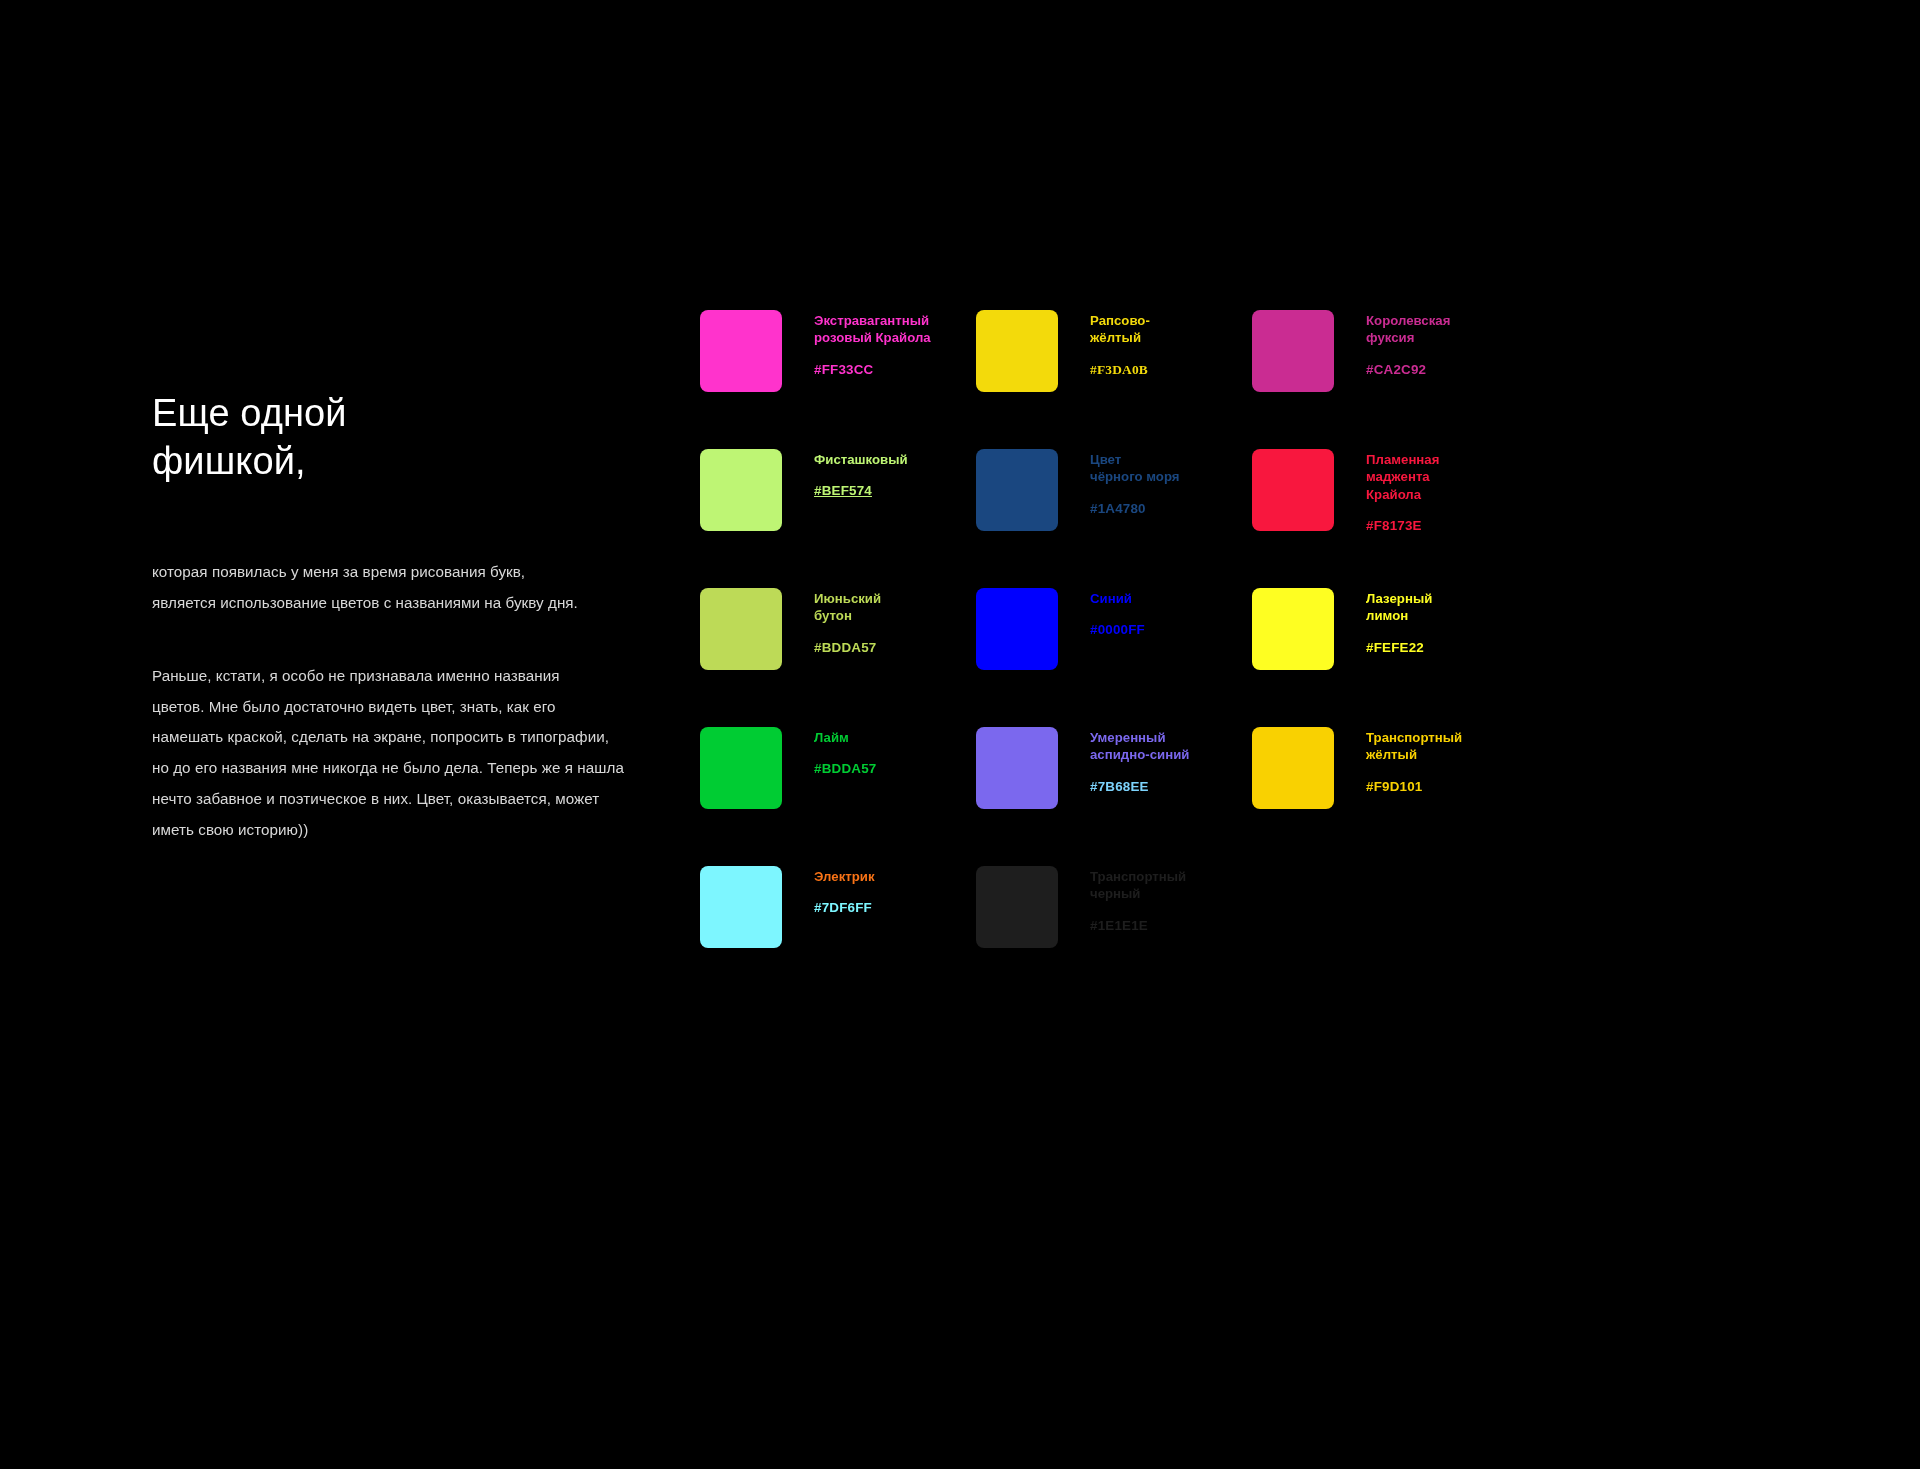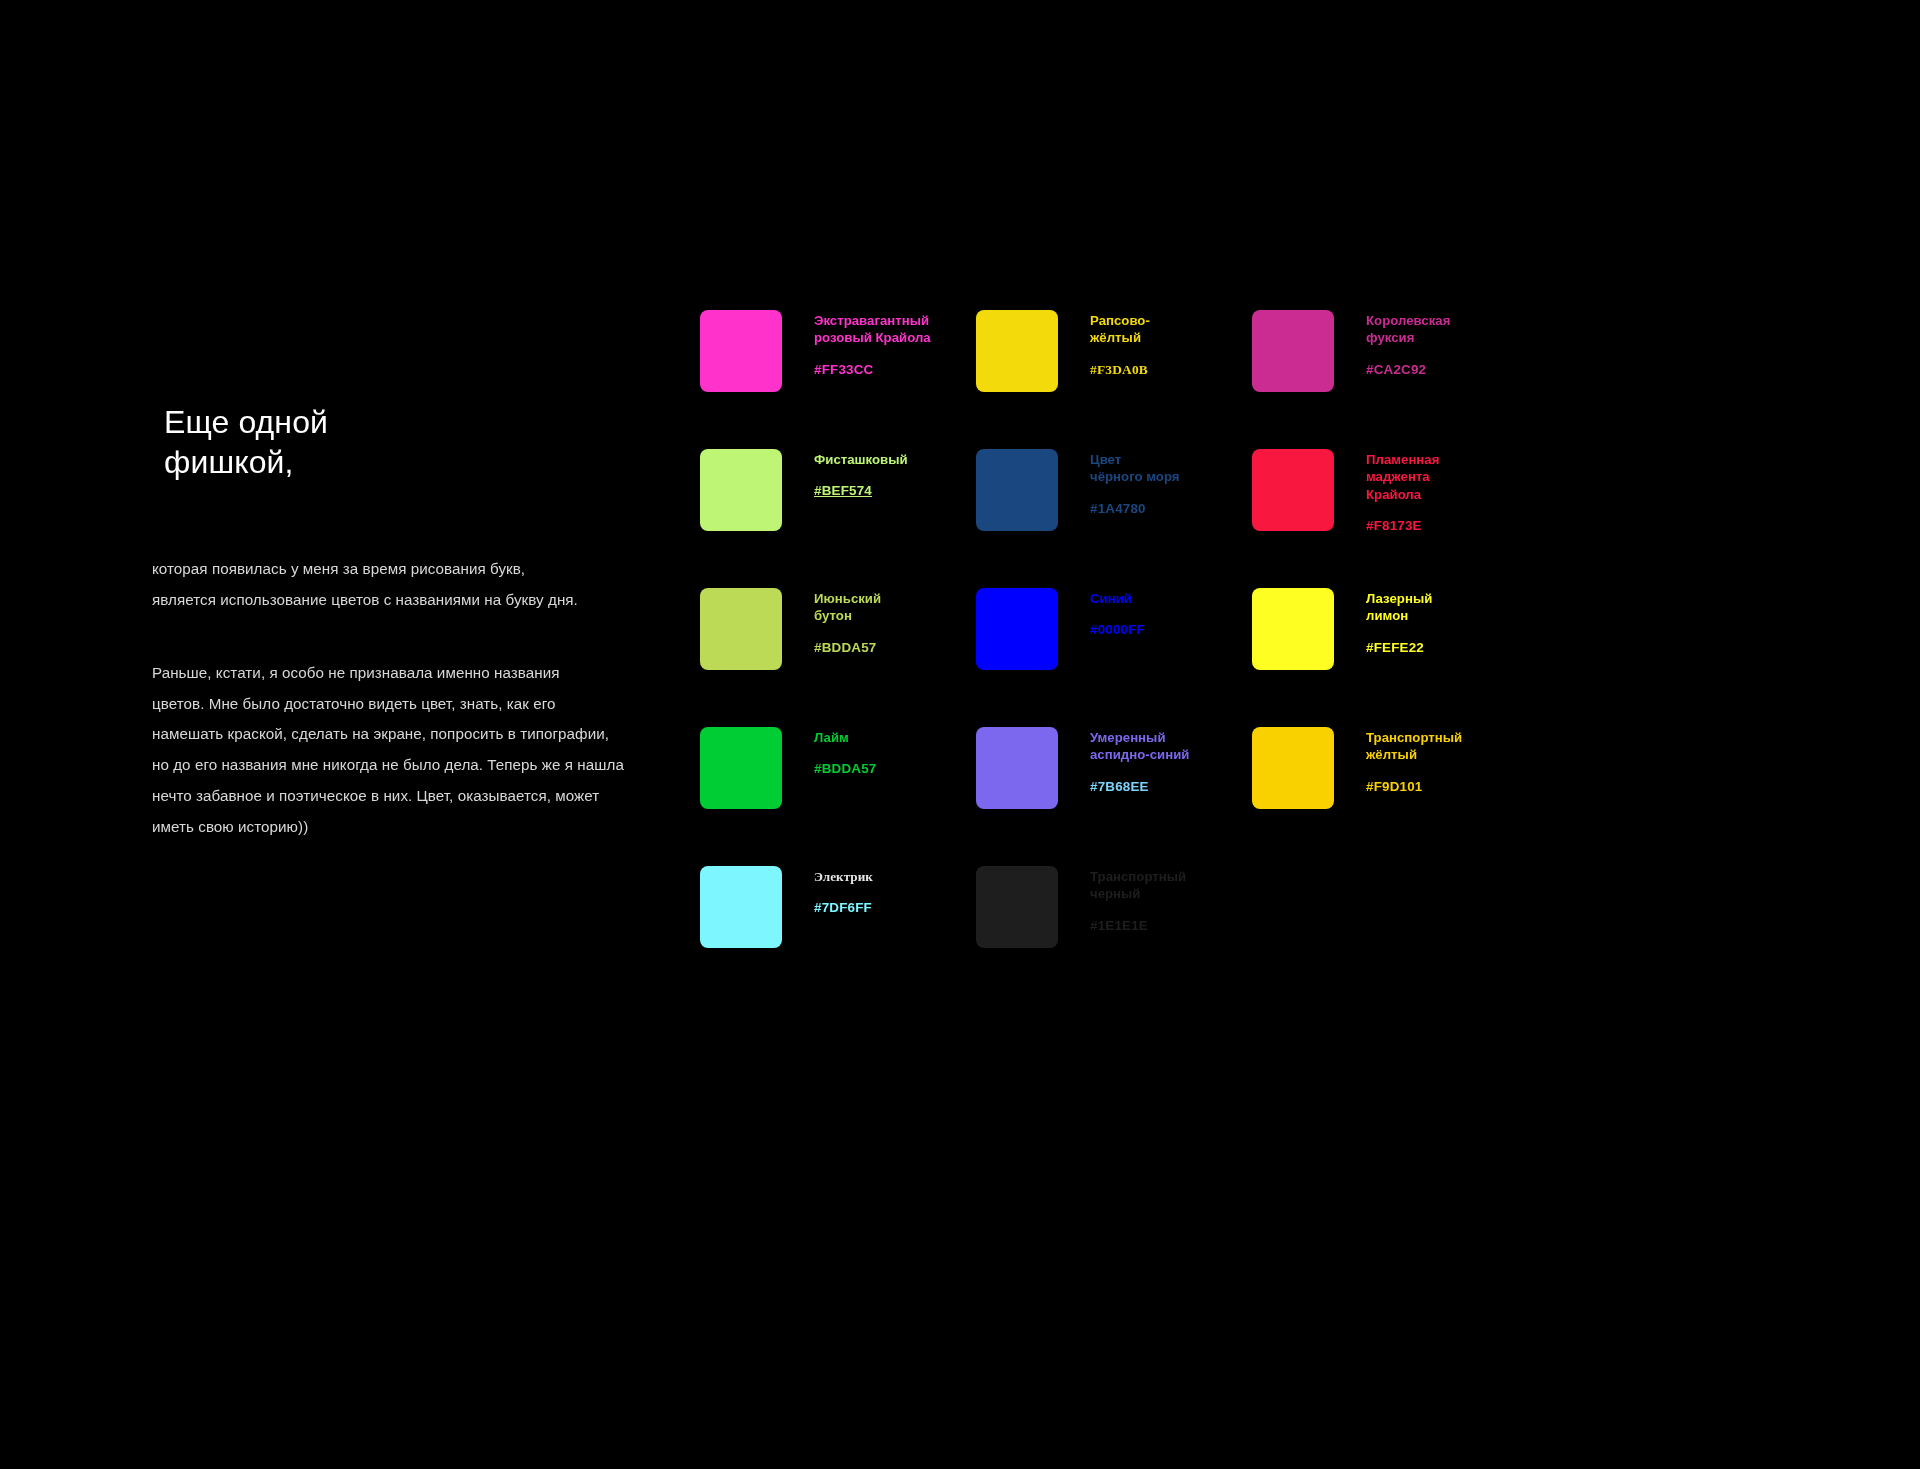--- a/index.html
+++ b/index.html
@@ -19,23 +19,23 @@
 
   
   .left-col {
     position: absolute;
     left: 152px;
     top: 390px;
     width: 540px;
   }
 
   .headline {
-    margin: 12px;
+    margin: 0;
     font-family: "Liberation Sans", sans-serif;
-    font-size: 32px;
+    font-size: 38px;
     font-weight: 400;
     line-height: 1.25;
     letter-spacing: 0.1px;
     color: #ffffff;
     white-space: pre-line;
   }
 
   .body-block {
     margin-top: 72px;
   }
@@ -208,21 +208,21 @@
       <div class="swatch-chip" style="background: rgb(249, 209, 1);"></div>
       <div class="swatch-meta">
         <div class="swatch-name" style="color: rgb(249, 209, 1);">Транспортный
 жёлтый</div>
         <div class="swatch-hex" style="color: rgb(249, 209, 1);">#F9D101</div>
       </div>
     </div>
     <div class="swatch-cell">
       <div class="swatch-chip" style="background: rgb(125, 246, 255);"></div>
       <div class="swatch-meta">
-        <div class="swatch-name" style="color: #e5e5e5; font-family: Liberation Serif, serif;">Электрик</div>
+        <div class="swatch-name" style="color: #f97316;">Электрик</div>
         <div class="swatch-hex" style="color: rgb(125, 246, 255);">#7DF6FF</div>
       </div>
     </div>
     <div class="swatch-cell">
       <div class="swatch-chip" style="background: rgb(30, 30, 30);"></div>
       <div class="swatch-meta">
         <div class="swatch-name" style="color: rgb(30, 30, 30);">Транспортный
 черный</div>
         <div class="swatch-hex" style="color: rgb(30, 30, 30);">#1E1E1E</div>
       </div>

